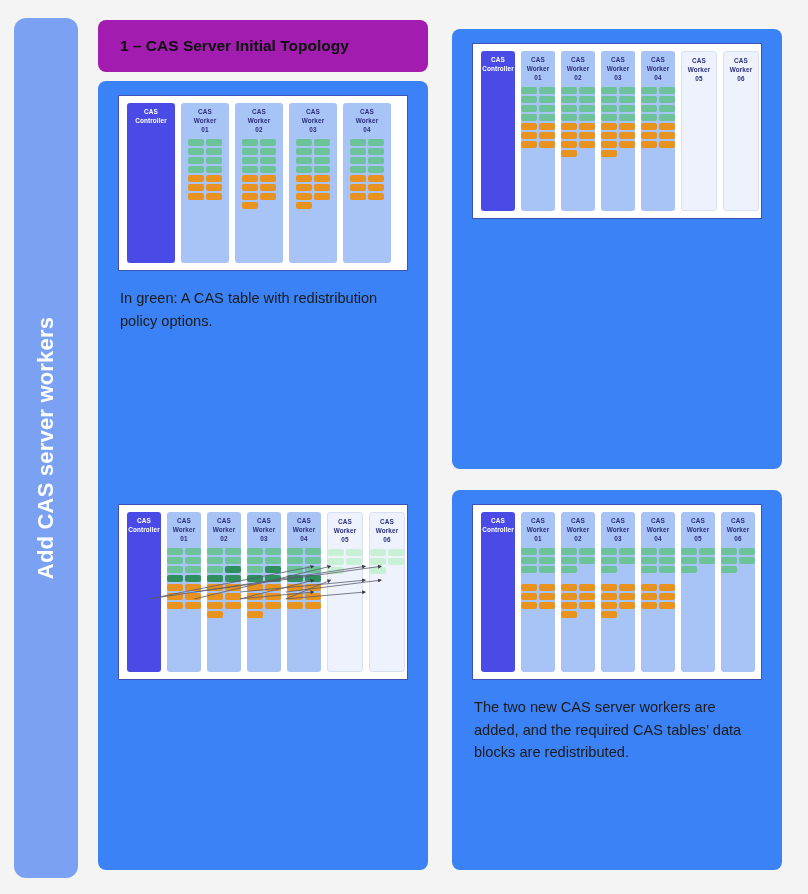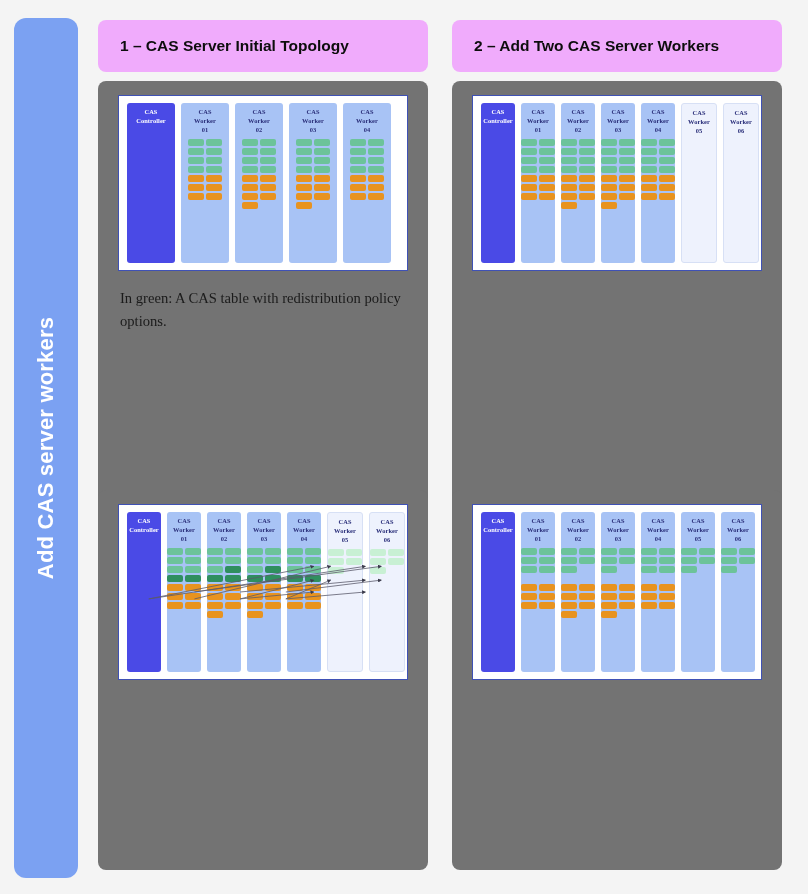--- a/index.html
+++ b/index.html
@@ -35,36 +35,35 @@
     white-space: nowrap;
     transform: rotate(-90deg);
   }
 
   
   .panel {
     position: absolute;
     width: 330px;
   }
   .panel-head {
-    background: #f0abfc;
+    background: #a21caf;
     border-radius: 8px;
     height: 52px;
     display: flex;
     align-items: center;
     padding-left: 22px;
     font-size: 15.5px;
     font-weight: bold;
     color: #0d0d0d;
   }
   .panel-body {
     margin-top: 9px;
-    background: #737373;
+    background: #3b82f6;
     border-radius: 8px;
     padding: 14px 20px 18px 20px;
-    font-family: Liberation Serif, serif;
   }
   .panel-caption {
     font-size: 14.6px;
     color: #1b1b1b;
     line-height: 1.55;
     margin-top: 16px;
     padding: 0 2px;
   }
   .panel-caption p { margin: 0 0 16px 0; }
   .panel-caption p:last-child { margin-bottom: 0; }
@@ -233,23 +232,20 @@
             </div>
           </div>
       </div>
       <div class="panel-caption">
           <p>In green: A CAS table with redistribution policy options.</p>
         </div>
     </div>
   </div>
 
   <div class="panel" style="left:452px; top:20px;">
-    <div class="panel-head">
-      <span>2 – Add Two CAS Server Workers</span>
-    </div>
     <div class="panel-body" style="height:440px;">
       <div class="diagram">
         <div class="racks">
             <div class="rack controller">
               <div class="rack-label">CAS<br>Controller</div>
               <div class="blocks"></div>
             </div>
             <div class="rack worker">
               <div class="rack-label">CAS<br>Worker<br>01</div>
               <div class="blocks">
@@ -576,16 +572,19 @@
                 <div class="blk green"></div>
                 <div class="blk green"></div>
                 <div class="blk green"></div>
                 <div class="blk green"></div>
                 <div class="blk green"></div>
                 <div class="blk gap"></div>
               </div>
             </div>
           </div>
       </div>
+      <div class="panel-caption">
+          <p>The two new CAS server workers are added, and the required CAS tables’ data blocks are redistributed.</p>
+        </div>
     </div>
   </div>
 
 </div>
 
 </body></html>

